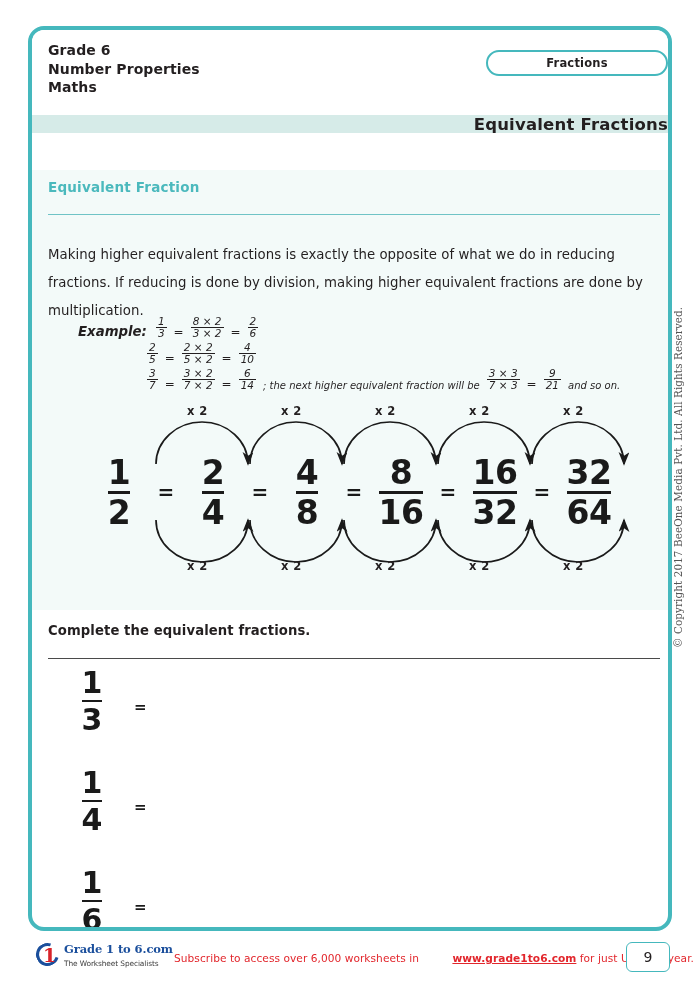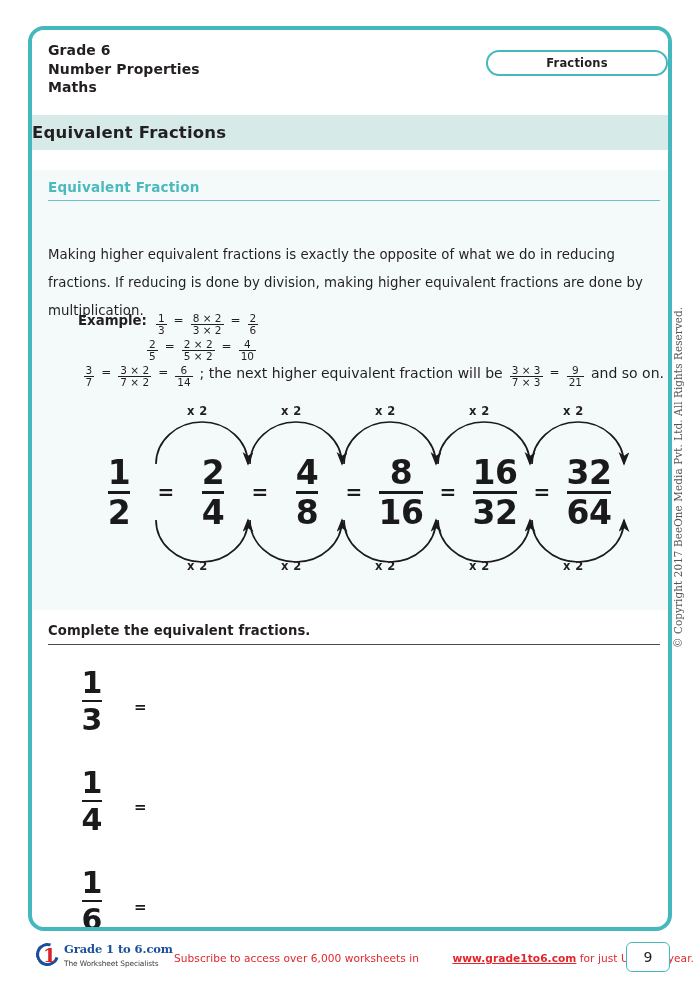--- a/index.html
+++ b/index.html
@@ -61,25 +61,25 @@
     color: #231f20;
     font-size: 11.5px;
     font-weight: bold;
     letter-spacing: 0.2px;
   }
 
   
   .title-band {
     position: absolute;
     left: 0; top: 85px;
-    width: 100%; height: 35px;
+    width: 100%; height: 18px;
     background: #d6ebe8;
     display: flex;
     align-items: center;
-    justify-content: flex-start;
+    justify-content: flex-end;
   }
   .title-band span {
     color: #231f20;
     font-size: 16.5px;
     font-weight: bold;
     letter-spacing: 0.2px;
   }
 
   
   .lesson {
@@ -89,21 +89,21 @@
     background: #f3faf9;
   }
   .sub-head {
     position: absolute;
     left: 16px; top: 9px;
     width: 612px;
     color: #4bb9bd;
     font-size: 13.5px;
     font-weight: bold;
     letter-spacing: 0.2px;
-    padding-bottom: 5px;
+    padding-bottom: 19px;
     border-bottom: 1.4px solid #6fc3c6;
   }
   .para {
     position: absolute;
     left: 16px; top: 71px;
     width: 598px;
     color: #231f20;
     font-size: 13.3px;
     line-height: 28px;
     letter-spacing: 0.05px;
@@ -111,32 +111,33 @@
 
   
   .example {
     position: absolute;
     left: 46px; top: 143px;
     width: 590px;
     color: #231f20;
   }
   .ex-row {
     display: flex;
-    align-items: flex-start;
+    align-items: flex-end;
     font-size: 13px;
     height: 26px;
     white-space: nowrap;
+    font-style: italic;
   }
   .ex-label {
     font-weight: bold;
     font-size: 13.3px;
     margin-right: 6px;
   }
   .ex-indent { width: 66px; }
-  .ex-text { margin: 0 4px; font-size: 14px; }
+  .ex-text { margin: 0 4px; font-size: 10px; }
 
   
   .ifrac {
     display: inline-flex;
     flex-direction: column;
     align-items: center;
     margin: 0 3px;
     vertical-align: middle;
     font-size: 10.5px;
     line-height: 11px;
@@ -195,21 +196,21 @@
 
   
   .exercise-head {
     position: absolute;
     left: 16px; top: 593px;
     width: 612px;
     color: #231f20;
     font-size: 13.2px;
     font-weight: bold;
     letter-spacing: 0.1px;
-    padding-bottom: 6px;
+    padding-bottom: 20px;
     border-bottom: 1.3px solid #4a4a4a;
   }
   .q-list {
     position: absolute;
     left: 0; top: 630px;
     width: 644px;
   }
   .q-row {
     position: relative;
     height: 100px;

